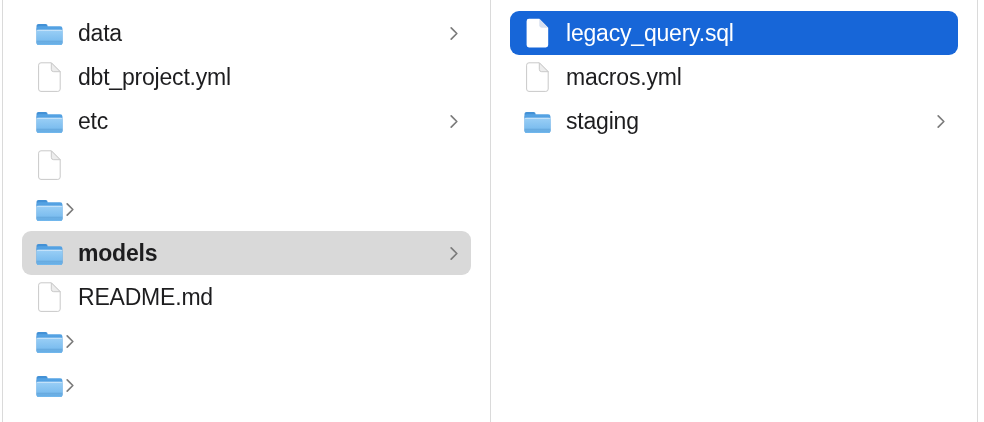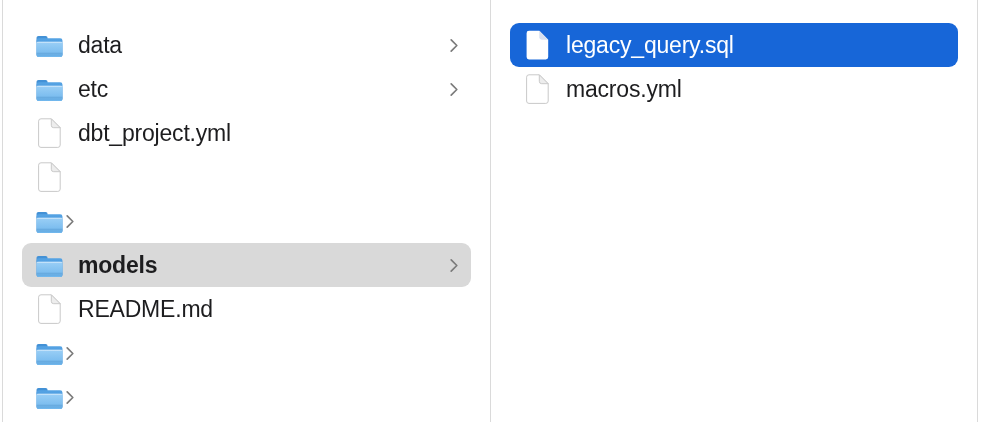--- a/index.html
+++ b/index.html
@@ -5,21 +5,21 @@
   html, body { margin: 0; padding: 0; background: #ffffff; }
   body {
     width: 984px; height: 422px; overflow: hidden;
     font-family: "Liberation Sans", "DejaVu Sans", sans-serif;
     -webkit-font-smoothing: antialiased;
   }
   .columns { display: flex; height: 422px; background: #fff; }
   .spacer-left { width: 2px; }
   .column {
     box-sizing: border-box;
-    padding-top: 23px;
+    padding-top: 11px;
     background: #fff;
   }
   .column.left {
     width: 489px;
     border-left: 1px solid var(--divider, #dadada);
     border-right: 1px solid var(--divider, #dadada);
   }
   .column.right {
     width: 487px;
     border-right: 1px solid var(--divider, #dadada);
@@ -101,47 +101,47 @@
     </span>
     <span class="label">data</span>
     <span class="chevron">
       <svg width="10" height="15" viewBox="0 0 10 16">
         <path d="M2 2 L8 8 L2 14" fill="none" stroke="#7b7b7b" stroke-width="1.8" stroke-linecap="round" stroke-linejoin="round"></path>
       </svg>
     </span>
   </div>
       <div class="row">
     <span class="icon-box">
+
+      <svg class="file-icon" width="24" height="30" viewBox="0 0 24 30">
+        <path class="page" d="M4 0.8 H14.3 L23.2 9.7 V27 a2.4 2.4 0 0 1 -2.4 2.4 H4 A2.4 2.4 0 0 1 1.6 27 V3.2 A2.4 2.4 0 0 1 4 0.8 Z"></path>
+        <path class="fold" d="M14.3 0.8 V7.3 a2.4 2.4 0 0 0 2.4 2.4 h6.5 L14.3 0.8 Z"></path>
+      </svg>
+    </span>
+    <span class="label">dbt_project.yml</span>
+    <span class="chevron" style="visibility: hidden;">
+      <svg width="10" height="15" viewBox="0 0 10 16">
+        <path d="M2 2 L8 8 L2 14" fill="none" stroke="#7b7b7b" stroke-width="1.8" stroke-linecap="round" stroke-linejoin="round"></path>
+      </svg>
+    </span>
+  </div>
+      <div class="row">
+    <span class="icon-box">
       <svg width="29" height="25" viewBox="0 0 30 26">
         <rect x="1.5" y="3" width="11.5" height="8" rx="2" fill="#4391d6"></rect>
         <rect x="1.5" y="5.5" width="27" height="19.5" rx="2.5" fill="url(#folderBodyGrad)"></rect>
         <rect x="1.5" y="9" width="27" height="16" rx="2.2" fill="url(#folderFrontGrad)"></rect>
         <rect x="1.5" y="9" width="27" height="1.1" rx="0.5" fill="rgba(255,255,255,0.55)"></rect>
         <rect x="1.5" y="20.6" width="27" height="0.9" fill="rgba(40,110,175,0.30)"></rect>
         <rect x="1.5" y="22.4" width="27" height="0.9" fill="rgba(40,110,175,0.30)"></rect>
       </svg>
 
     </span>
     <span class="label">etc</span>
     <span class="chevron">
-      <svg width="10" height="15" viewBox="0 0 10 16">
-        <path d="M2 2 L8 8 L2 14" fill="none" stroke="#7b7b7b" stroke-width="1.8" stroke-linecap="round" stroke-linejoin="round"></path>
-      </svg>
-    </span>
-  </div>
-      <div class="row">
-    <span class="icon-box">
-
-      <svg class="file-icon" width="24" height="30" viewBox="0 0 24 30">
-        <path class="page" d="M4 0.8 H14.3 L23.2 9.7 V27 a2.4 2.4 0 0 1 -2.4 2.4 H4 A2.4 2.4 0 0 1 1.6 27 V3.2 A2.4 2.4 0 0 1 4 0.8 Z"></path>
-        <path class="fold" d="M14.3 0.8 V7.3 a2.4 2.4 0 0 0 2.4 2.4 h6.5 L14.3 0.8 Z"></path>
-      </svg>
-    </span>
-    <span class="label">dbt_project.yml</span>
-    <span class="chevron" style="visibility: hidden;">
       <svg width="10" height="15" viewBox="0 0 10 16">
         <path d="M2 2 L8 8 L2 14" fill="none" stroke="#7b7b7b" stroke-width="1.8" stroke-linecap="round" stroke-linejoin="round"></path>
       </svg>
     </span>
   </div>
       <div class="row">
     <span class="icon-box">
 
       <svg class="file-icon" width="24" height="30" viewBox="0 0 24 30">
         <path class="page" d="M4 0.8 H14.3 L23.2 9.7 V27 a2.4 2.4 0 0 1 -2.4 2.4 H4 A2.4 2.4 0 0 1 1.6 27 V3.2 A2.4 2.4 0 0 1 4 0.8 Z"></path>
@@ -267,15 +267,34 @@
         <path class="fold" d="M14.3 0.8 V7.3 a2.4 2.4 0 0 0 2.4 2.4 h6.5 L14.3 0.8 Z"></path>
       </svg>
     </span>
     <span class="label">macros.yml</span>
     <span class="chevron" style="visibility: hidden;">
       <svg width="10" height="15" viewBox="0 0 10 16">
         <path d="M2 2 L8 8 L2 14" fill="none" stroke="#7b7b7b" stroke-width="1.8" stroke-linecap="round" stroke-linejoin="round"></path>
       </svg>
     </span>
   </div>
+      <div class="row">
+    <span class="icon-box">
+      <svg width="29" height="25" viewBox="0 0 30 26">
+        <rect x="1.5" y="3" width="11.5" height="8" rx="2" fill="#4391d6"></rect>
+        <rect x="1.5" y="5.5" width="27" height="19.5" rx="2.5" fill="url(#folderBodyGrad)"></rect>
+        <rect x="1.5" y="9" width="27" height="16" rx="2.2" fill="url(#folderFrontGrad)"></rect>
+        <rect x="1.5" y="9" width="27" height="1.1" rx="0.5" fill="rgba(255,255,255,0.55)"></rect>
+        <rect x="1.5" y="20.6" width="27" height="0.9" fill="rgba(40,110,175,0.30)"></rect>
+        <rect x="1.5" y="22.4" width="27" height="0.9" fill="rgba(40,110,175,0.30)"></rect>
+      </svg>
+
+    </span>
+    <span class="label">staging</span>
+    <span class="chevron">
+      <svg width="10" height="15" viewBox="0 0 10 16">
+        <path d="M2 2 L8 8 L2 14" fill="none" stroke="#7b7b7b" stroke-width="1.8" stroke-linecap="round" stroke-linejoin="round"></path>
+      </svg>
+    </span>
+  </div>
     </div>
   <div class="fill"></div>
 </div>
 
 </body></html>

